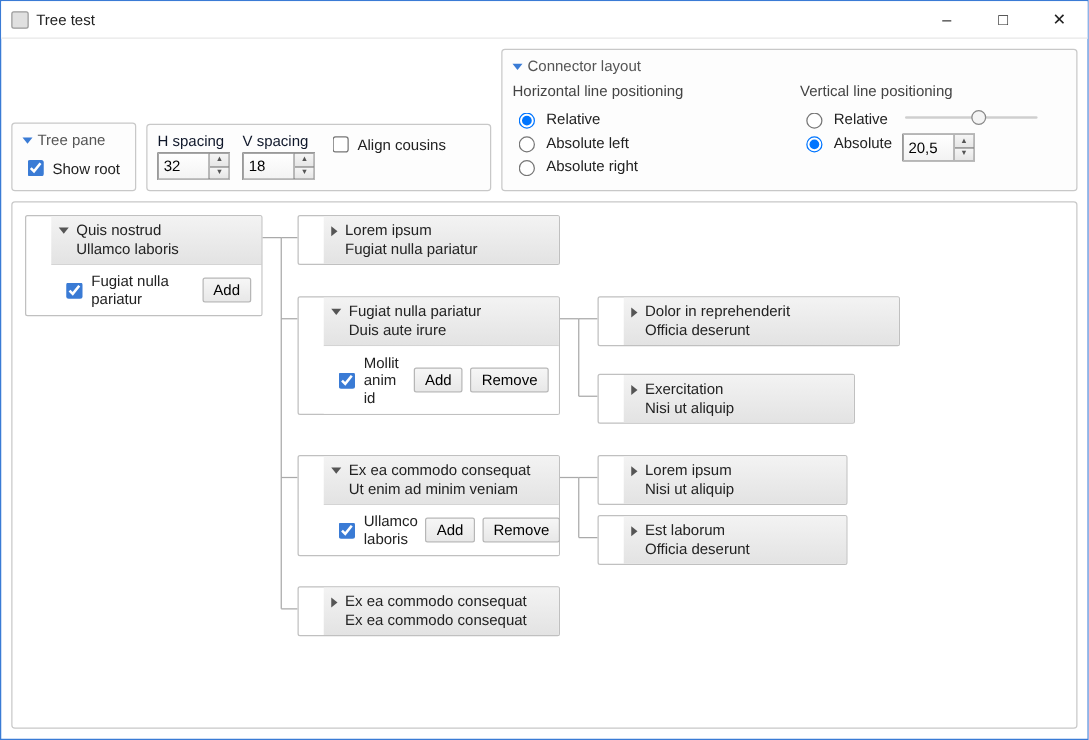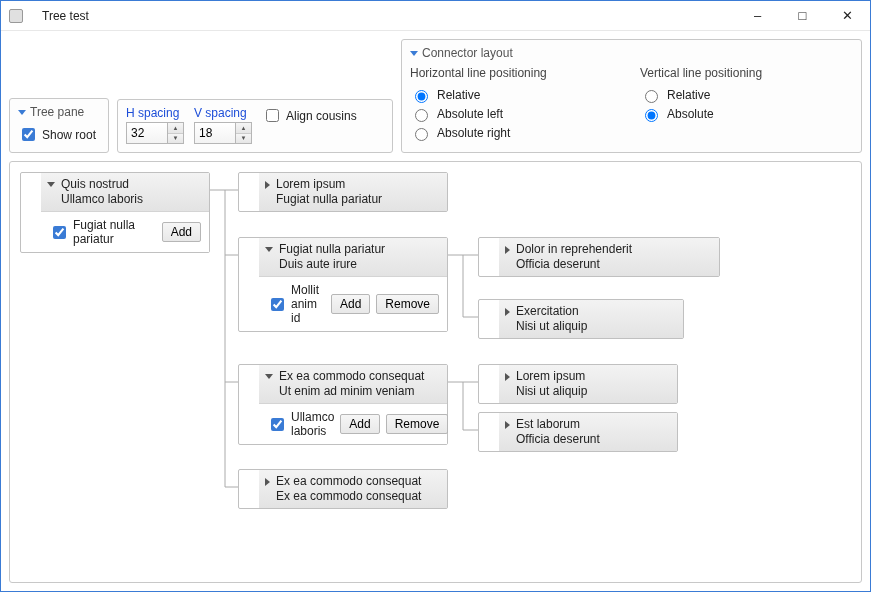--- a/index.html
+++ b/index.html
@@ -21,21 +21,21 @@
   }
   .titlebar {
     height: 30px;
     display: flex;
     align-items: center;
     justify-content: space-between;
     padding-left: 8px;
     background: #fff;
     border-bottom: 1px solid #e8e8e8;
   }
-  .titlebar-left { display: flex; align-items: flex-start; gap: 19px; }
+  .titlebar-left { display: flex; align-items: flex-start; gap: 6px; }
   .app-icon {
     width: 14px; height: 14px;
     background: #e0e0e0;
     border: 1px solid #999;
     border-radius: 2px;
     display: inline-block;
   }
   .title-text { font-size: 12px; }
   .win-controls { display: flex; height: 100%; }
   .win-btn {
@@ -78,21 +78,21 @@
   }
   .group-body { display: flex; gap: 10px; align-items: flex-start; }
 
   .checkbox { display: flex; align-items: center; gap: 4px; }
   .checkbox input[type=checkbox] {
     width: 13px; height: 13px;
     accent-color: #3a7bd5;
   }
 
   .field { display: flex; flex-direction: column; gap: 2px; }
-  .field-label { color: #1d4ed8; }
+  .field-label { color: #0f172a; }
   .spinner {
     display: inline-flex;
     border: 1px solid #b6b6b6;
     height: 22px;
     background: #000000;
   }
   .spinner input {
     border: none;
     width: 40px;
     padding: 0 4px;
@@ -309,20 +309,34 @@
               <div>
                 <label class="radio-row">
                   <input type="radio" name="vpos" style="">
                   <span>Relative</span>
                 </label>
                 <label class="radio-row">
                   <input type="radio" name="vpos" checked="" style="">
                   <span>Absolute</span>
                 </label>
               </div>
+              <div>
+                <div class="slider">
+                    <div class="thumb"></div>
+                  </div>
+                <div style="margin-top:6px">
+                  <span class="spinner">
+                    <input value="20,5" style="">
+                    <span class="spin-btns">
+                        <span class="sp">▲</span>
+                        <span class="sp">▼</span>
+                      </span>
+                  </span>
+                </div>
+              </div>
             </div>
           </div>
         </div>
       </div>
     </div>
 
     <div class="tree-area">
       <svg class="connectors">
 
         <line x1="200" y1="28" x2="215" y2="28"></line>

